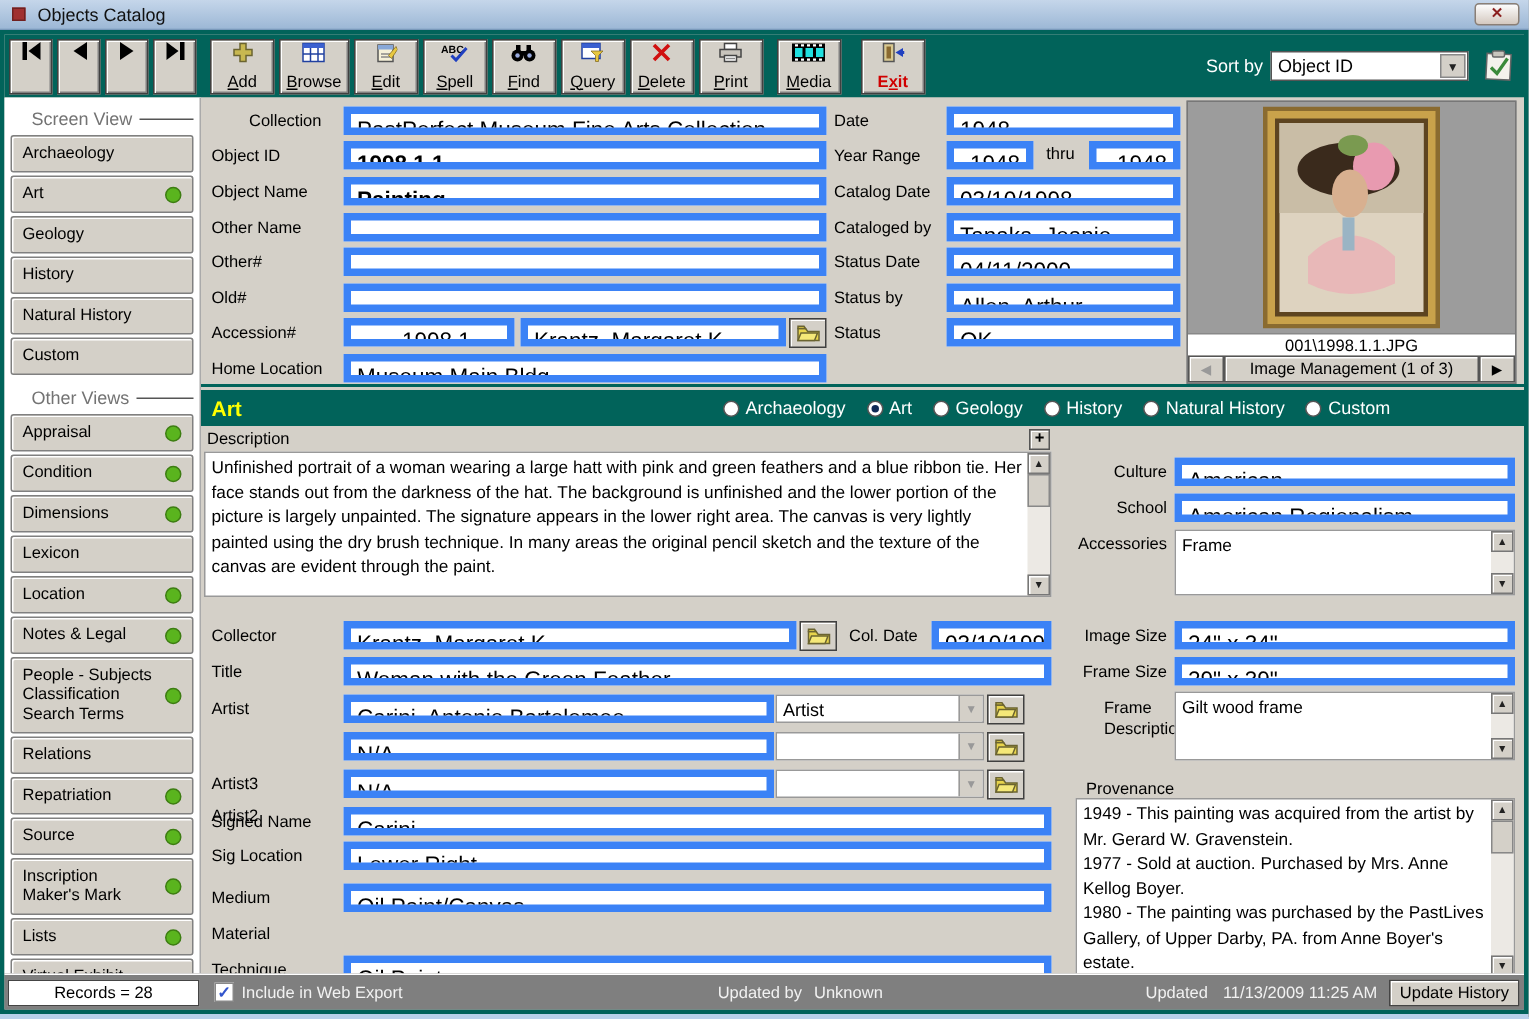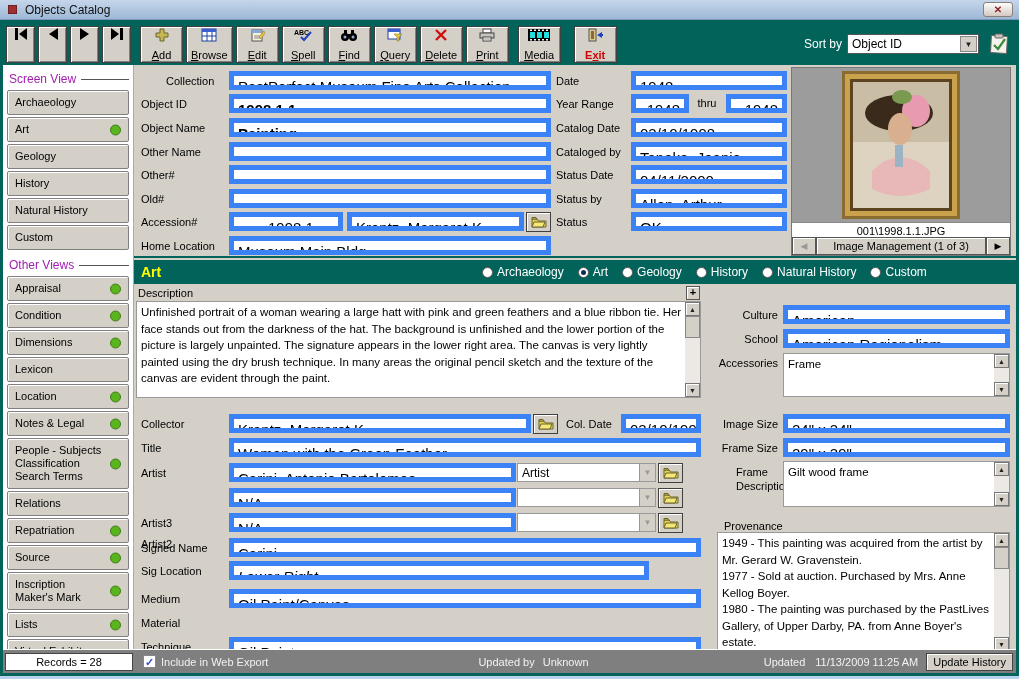--- a/index.html
+++ b/index.html
@@ -25,21 +25,21 @@
   .lbl-red { color:#d00000 !important; font-weight:bold;}
   .gap6 { width:6px; } .gap10 { width:10px; }
   .sort-area { margin-left:auto; display:flex; align-items:center; }
   .sort-label { color:#fff; font-size:12px; margin-right:5px; }
   .sort-select { width:132px; height:20px; background:#fff; border:1px solid #555; display:flex; align-items:center; font-size:12px; padding-left:4px; position:relative; cursor:pointer;}
   .sort-select .arrowbox { position:absolute; right:1px; top:1px; bottom:1px; width:17px; background:#d4d0c8; border:1px solid #888; display:flex; align-items:center; justify-content:center; font-size:8px; color:#222;}
   .clip-icon { margin:0 4px 0 10px; cursor:pointer;}
 
   
   .sidebar { position:absolute; top:42px; left:0; width:131px; bottom:24px; background:#fff; padding:4px 4px 0 4px; border-right:1px solid #aaa; overflow:hidden;}
-  .side-header { font-size:12px; color:#a21caf; display:flex; align-items:center; margin:3px 0 4px 2px; white-space:nowrap;}
+  .side-header { font-size:12px; color:#737373; display:flex; align-items:center; margin:3px 0 4px 14px; white-space:nowrap;}
   .side-header::after { content:""; flex:1; border-top:1px solid #555; margin-left:5px;}
   .sbtn { position:relative; background:#d4d0c8; border:1px solid #808080; box-shadow:inset 1px 1px 0 #fff; border-radius:2px; font-size:11px; color:#000; padding:5px 14px 5px 7px; margin-bottom:2px; white-space:pre-line; line-height:13px; cursor:pointer;}
   .dot { position:absolute; right:7px; top:50%; transform:translateY(-50%); width:11px; height:11px; border-radius:50%; background:#5ab41e; border:1px solid #3d7d12;}
 
   
   .main { position:absolute; top:42px; left:131px; right:0; bottom:24px; background:#d4d0c8; overflow:hidden;}
   .flabel { position:absolute; font-size:11px; color:#000; white-space:nowrap;}
   .fval { position:absolute; height:19px; background:#fff; border:5px solid #3b82f6; font-size:15px; color:#000; padding:2px 4px 0 4px; white-space:nowrap; overflow:hidden;}
   .bold { font-weight:bold; }
   .ralign { text-align:right; }
@@ -445,21 +445,21 @@
         <svg width="16" height="12" viewBox="0 0 16 12">
             <path d="M1 3 h5 l1.5 2 H15 v6 H1z" fill="#e8d44c" stroke="#6b6430"></path>
             <path d="M1 3 V1.5 h4 l1 1.5z" fill="#e8d44c" stroke="#6b6430"></path>
             <path d="M3 6 h11 l-2 5 H1z" fill="#f5e878" stroke="#6b6430"></path>
           </svg>
       </div>
 
       <span class="flabel" style="left:7px;top:477px;">Signed Name</span>
       <div class="fval" style="left:95px;top:473px;width:472px;">Carini</div>
       <span class="flabel" style="left:7px;top:500px;">Sig Location</span>
-      <div class="fval" style="left:95px;top:496px;width:420px;font-style:italic;">Lower Right</div>
+      <div class="fval" style="left:95px;top:496px;width:472px;">Lower Right</div>
 
       <span class="flabel" style="left:7px;top:528px;">Medium</span>
       <div class="fval" style="left:95px;top:524px;width:472px;">Oil Paint/Canvas</div>
       <span class="flabel" style="left:7px;top:552px;">Material</span>
       <span class="flabel" style="left:7px;top:576px;">Technique</span>
       <div class="fval" style="left:95px;top:572px;width:472px;">Oil Paint</div>
 
       <span class="flabel" style="left:560px;top:353px;width:84px;text-align:right;">Image Size</span>
       <div class="fval" style="left:649px;top:349px;width:227px;">24" x 34"</div>
       <span class="flabel" style="left:560px;top:377px;width:84px;text-align:right;">Frame Size</span>

